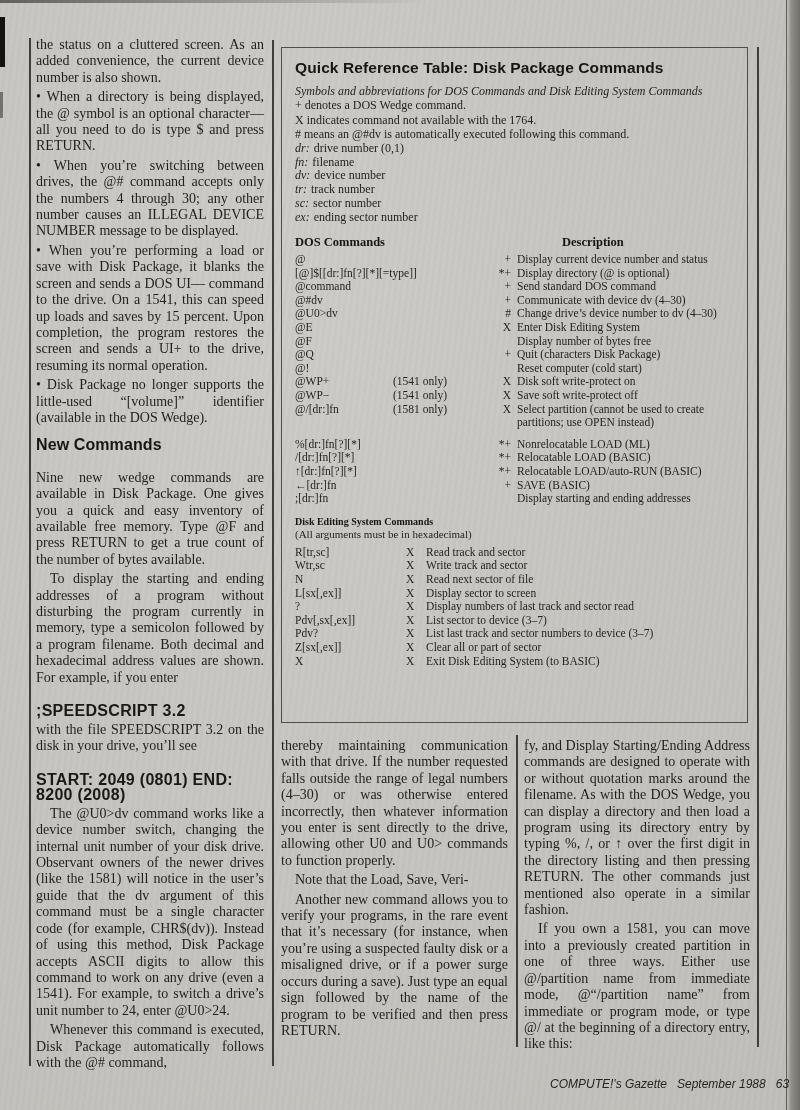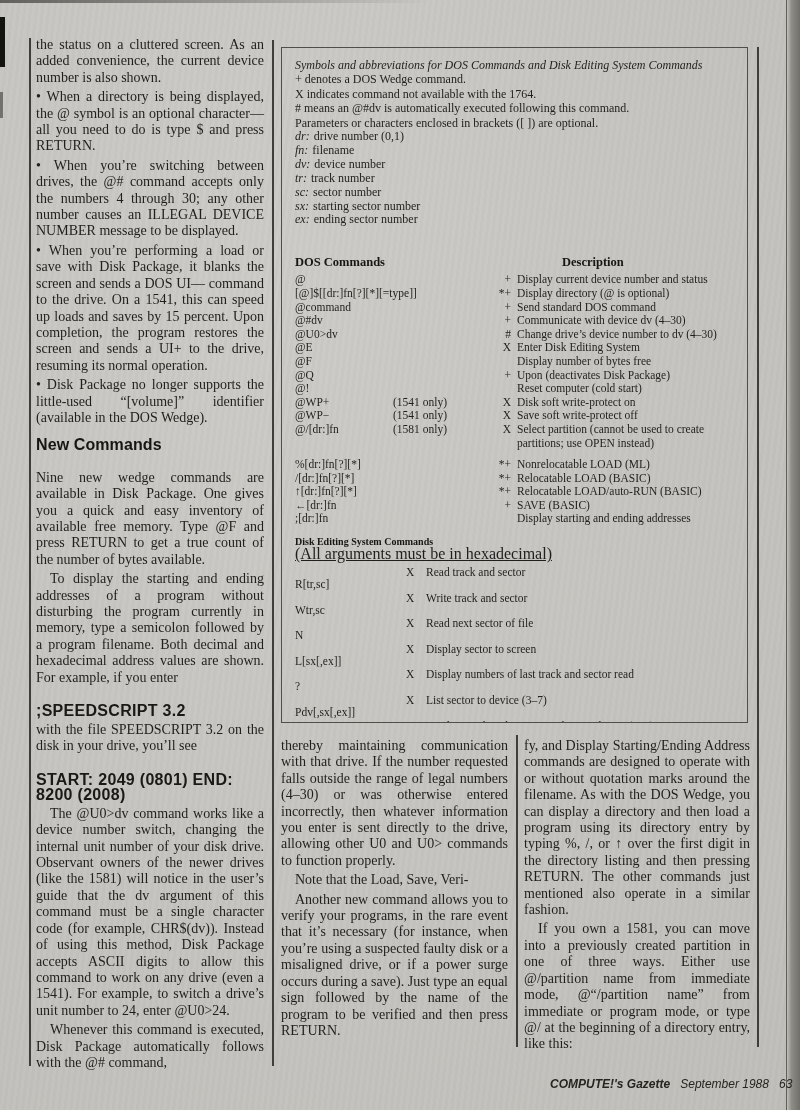--- a/index.html
+++ b/index.html
@@ -54,41 +54,41 @@
   }
   .box-title{
     font-family:"Liberation Sans",sans-serif;font-weight:bold;font-size:15.5px;
     margin:1px 0 7px 0;color:#171613;letter-spacing:.1px;
   }
   .intro-line{font-size:12px;line-height:14.4px;}
   .intro-line.italic{font-style:italic;}
   .param-line{font-size:12px;line-height:13.9px;}
   .param-line .abbr{font-style:italic;margin-right:4px;}
   .dos-head{display:grid;grid-template-columns:92px 92px 20px 1fr;column-gap:21px;
-    margin-top:28px;font-weight:bold;font-size:12.5px;color:#171613;}
+    margin-top:10px;font-weight:bold;font-size:12.5px;color:#171613;}
   .dos-head .h1{grid-column:1/4;}
   .dos-rows{margin-top:3px;}
   .dos-row{display:grid;grid-template-columns:92px 92px 20px 1fr;column-gap:6px;
     font-size:11.5px;line-height:13.6px;}
   .dos-row.gap{margin-top:8px;}
   .dos-row .cmd{white-space:nowrap;overflow:visible;}
   .dos-row .sym{text-align:right;}
   .des-header{font-weight:bold;font-size:10px;margin-top:10px;color:#171613;}
-  .des-sub{font-size:16px;line-height:14px;text-decoration:underline;}
+  .des-sub{font-size:11px;line-height:14px;}
   .des-rows{margin-top:5px;}
   .des-row{display:grid;grid-template-columns:105px 14px 1fr;column-gap:6px;
     font-size:11.5px;line-height:13.6px;}
-  .des-row .cmd{white-space:nowrap;margin-top:12px;}
+  .des-row .cmd{white-space:nowrap;}
   
   .footer{
     position:absolute;left:550px;top:1077px;
     font-family:"Liberation Sans",sans-serif;font-style:italic;font-size:12px;color:#26251f;
     white-space:nowrap;
   }
-  .footer .mag{font-weight:bold;margin-right:10px;}
+  .footer .mag{font-weight:normal;margin-right:10px;}
   .footer .issue{margin-right:10px;}
 </style>
 </head>
 <body>
 
 <div class="page">
   <div class="grain"></div>
   <div class="edge-top"></div>
   <div class="edge-left-mark"></div>
   <div class="edge-left-mark2"></div>
@@ -122,33 +122,33 @@
       <p class="plain">with the file SPEEDSCRIPT 3.2 on the disk in your drive, you’ll see</p>
 
       <p class="code">START: 2049 (0801) END: 8200 (2008)</p>
 
       <p class="indent">The @U0&gt;dv command works like a device number switch, changing the internal unit number of your disk drive. Observant owners of the newer drives (like the 1581) will notice in the user’s guide that the dv argument of this command must be a single character code (for example, CHR$(dv)). Instead of using this method, Disk Package accepts ASCII digits to allow this command to work on any drive (even a 1541). For example, to switch a drive’s unit number to 24, enter @U0&gt;24.</p>
 
       <p class="indent">Whenever this command is executed, Disk Package automatically follows with the @# command,</p>
     </div>
 
   <div class="box">
+    <div class="box-title">Quick Reference Table: Disk Package Commands</div>
 
     <div>
 
         <div class="intro-line italic">Symbols and abbreviations for DOS Commands and Disk Editing System Commands</div>
 
         <div class="intro-line plain">+ denotes a DOS Wedge command.</div>
 
 
         <div class="intro-line plain">X indicates command not available with the 1764.</div>
 
         <div class="intro-line plain"># means an @#dv is automatically executed following this command.</div>
 
-        <div class="intro-line plain">Parameters or characters enclosed in brackets ([ ]) are optional.</div>
       </div>
 
     <div>
 
         <div class="param-line">
           <span class="abbr">dr:</span><span>drive number (0,1)</span>
         </div>
 
         <div class="param-line">
           <span class="abbr">fn:</span><span>filename</span>
@@ -159,23 +159,20 @@
         </div>
 
         <div class="param-line">
           <span class="abbr">tr:</span><span>track number</span>
         </div>
 
         <div class="param-line">
           <span class="abbr">sc:</span><span>sector number</span>
         </div>
 
-        <div class="param-line">
-          <span class="abbr">sx:</span><span>starting sector number</span>
-        </div>
 
         <div class="param-line">
           <span class="abbr">ex:</span><span>ending sector number</span>
         </div>
       </div>
 
     <div class="dos-head">
       <span class="h1">DOS Commands</span>
       <span>Description</span>
     </div>
@@ -228,21 +225,21 @@
           <span class="cmd">@F</span>
           <span class="note"></span>
           <span class="sym"></span>
           <span class="desc">Display number of bytes free</span>
         </div>
 
         <div class="dos-row">
           <span class="cmd">@Q</span>
           <span class="note"></span>
           <span class="sym">+</span>
-          <span class="desc">Upon (deactivates Disk Package)</span>
+          <span class="desc">Quit (characters Disk Package)</span>
         </div>
 
         <div class="dos-row">
           <span class="cmd">@!</span>
           <span class="note"></span>
           <span class="sym"></span>
           <span class="desc">Reset computer (cold start)</span>
         </div>
 
         <div class="dos-row">
@@ -346,20 +343,21 @@
 
         <div class="des-row">
           <span class="cmd">Pdv?</span>
           <span class="sym">X</span>
           <span class="desc">List last track and sector numbers to device (3–7)</span>
         </div>
 
         <div class="des-row">
           <span class="cmd">Z[sx[,ex]]</span>
           <span class="sym">X</span>
+          <span class="desc">Clear all or part of sector</span>
         </div>
 
         <div class="des-row">
           <span class="cmd">X</span>
           <span class="sym">X</span>
           <span class="desc">Exit Disk Editing System (to BASIC)</span>
         </div>
       </div>
   </div>
 

